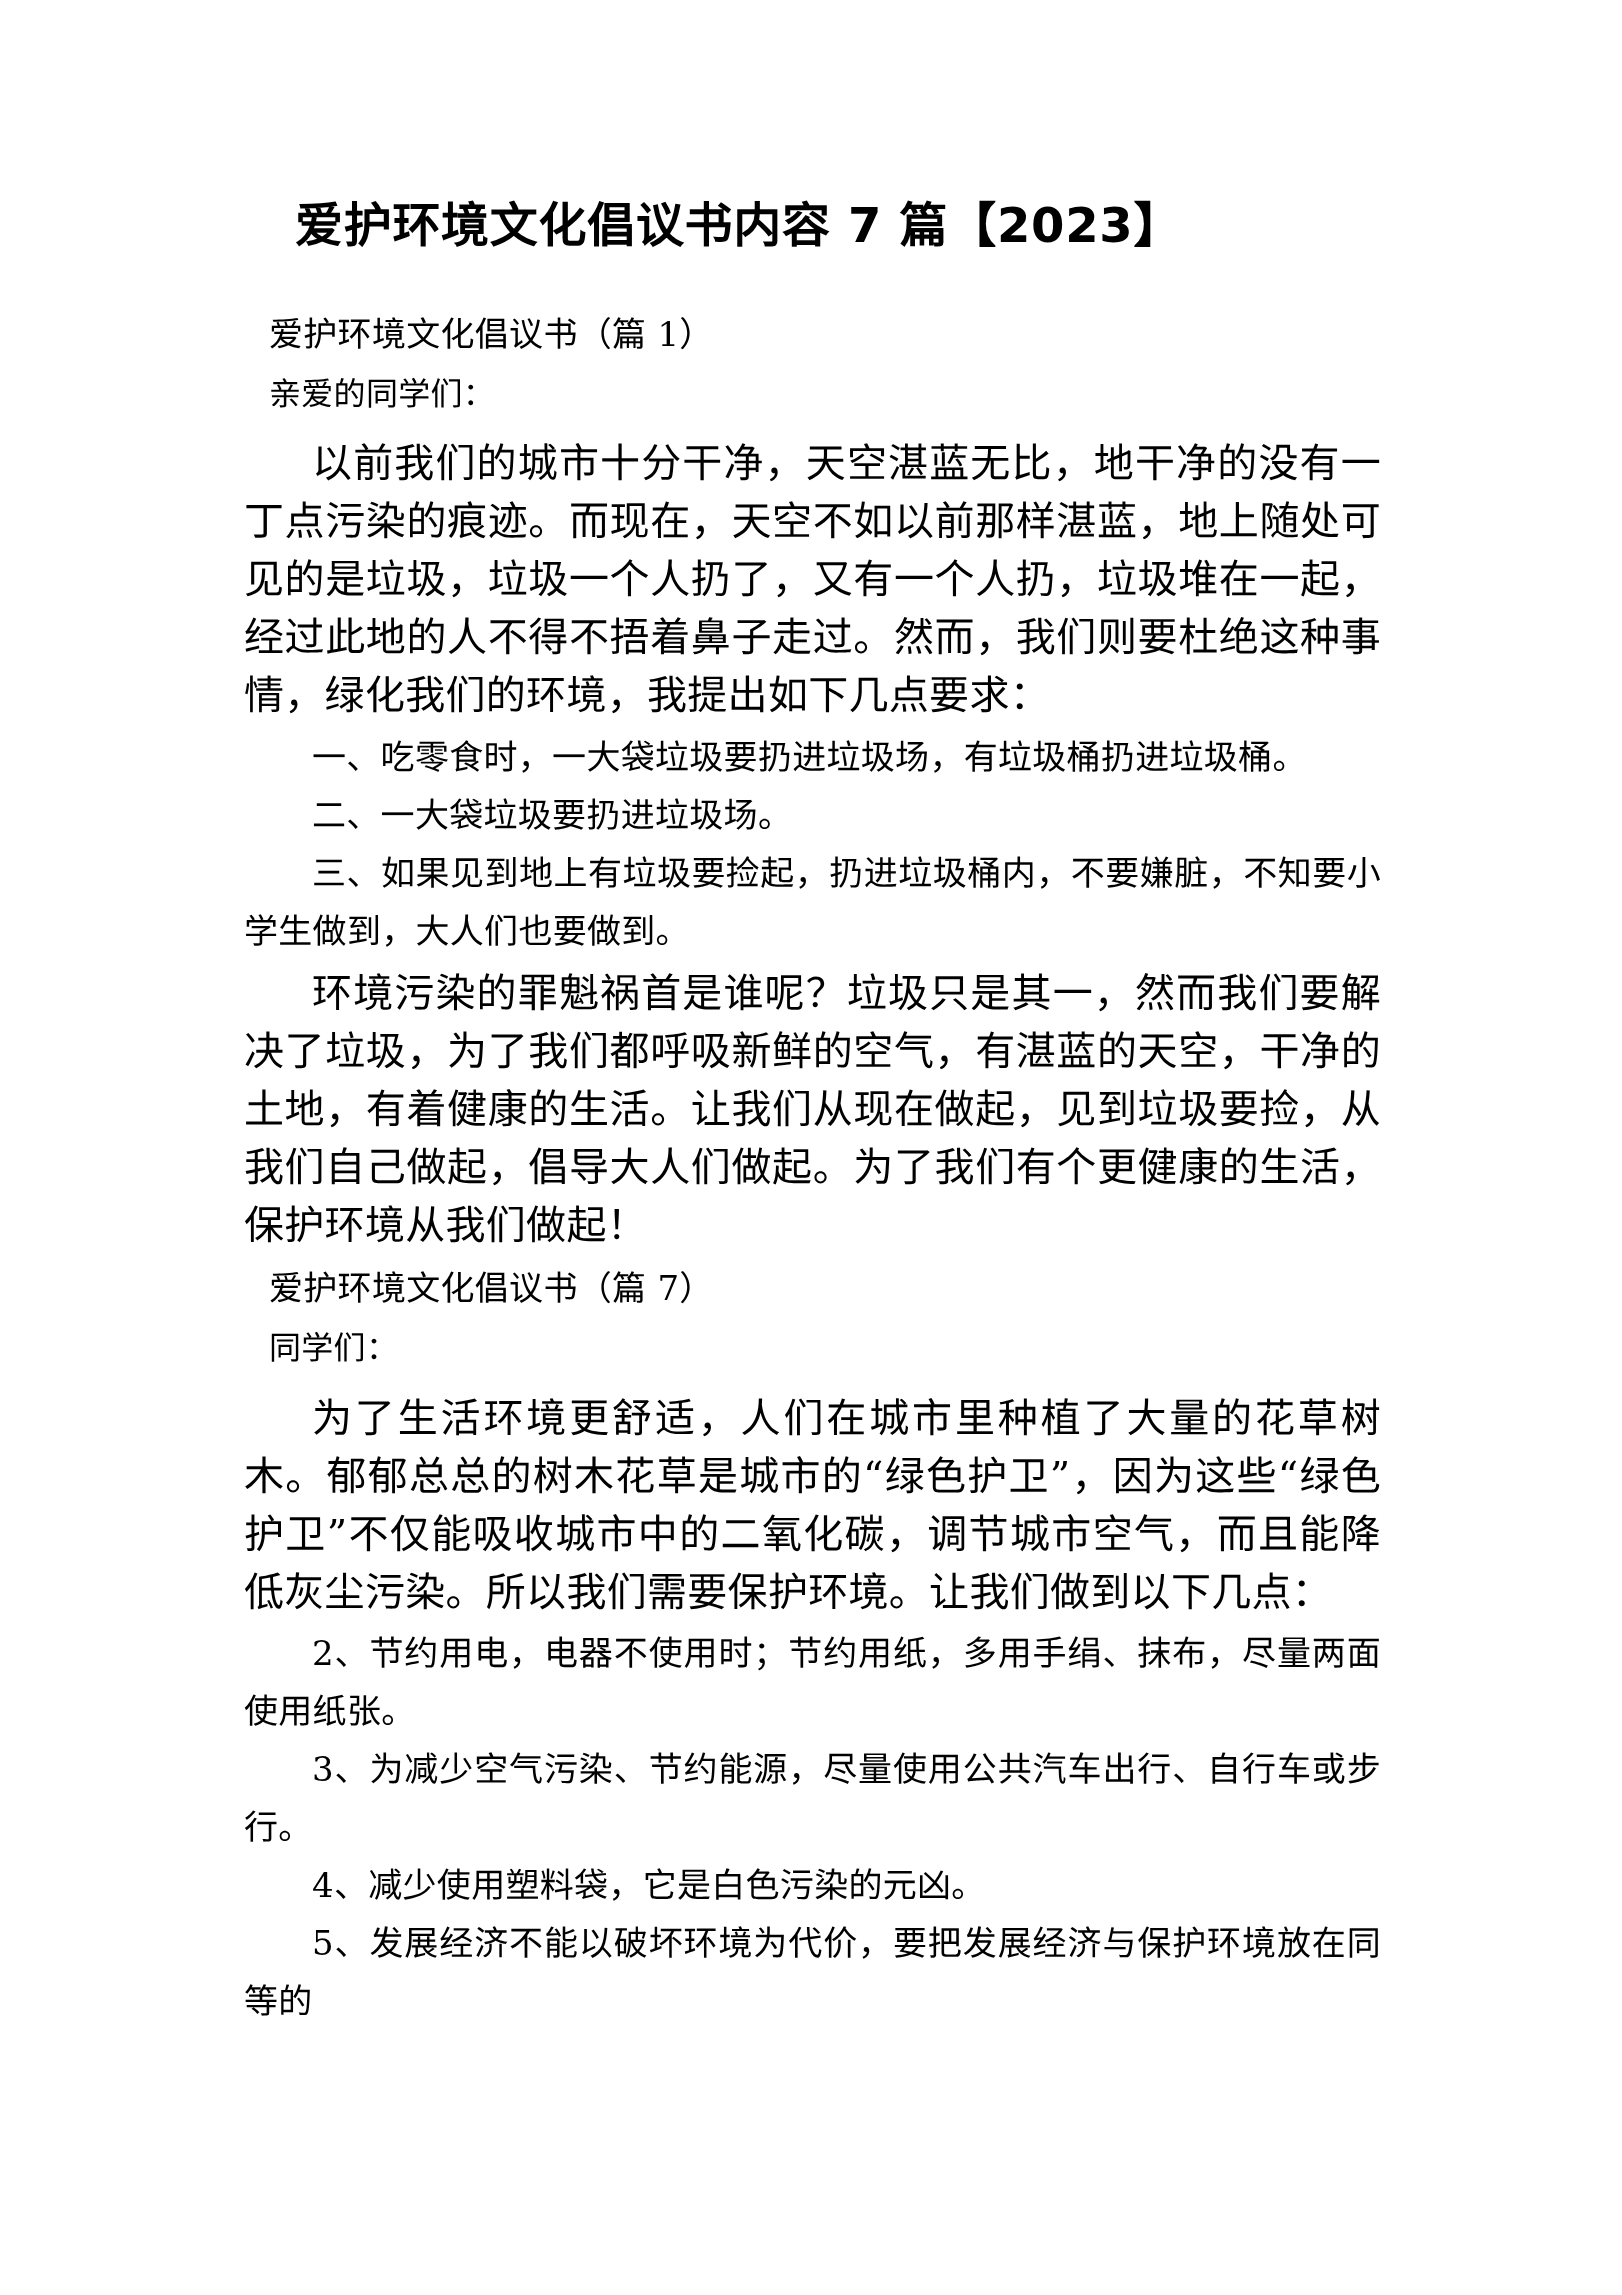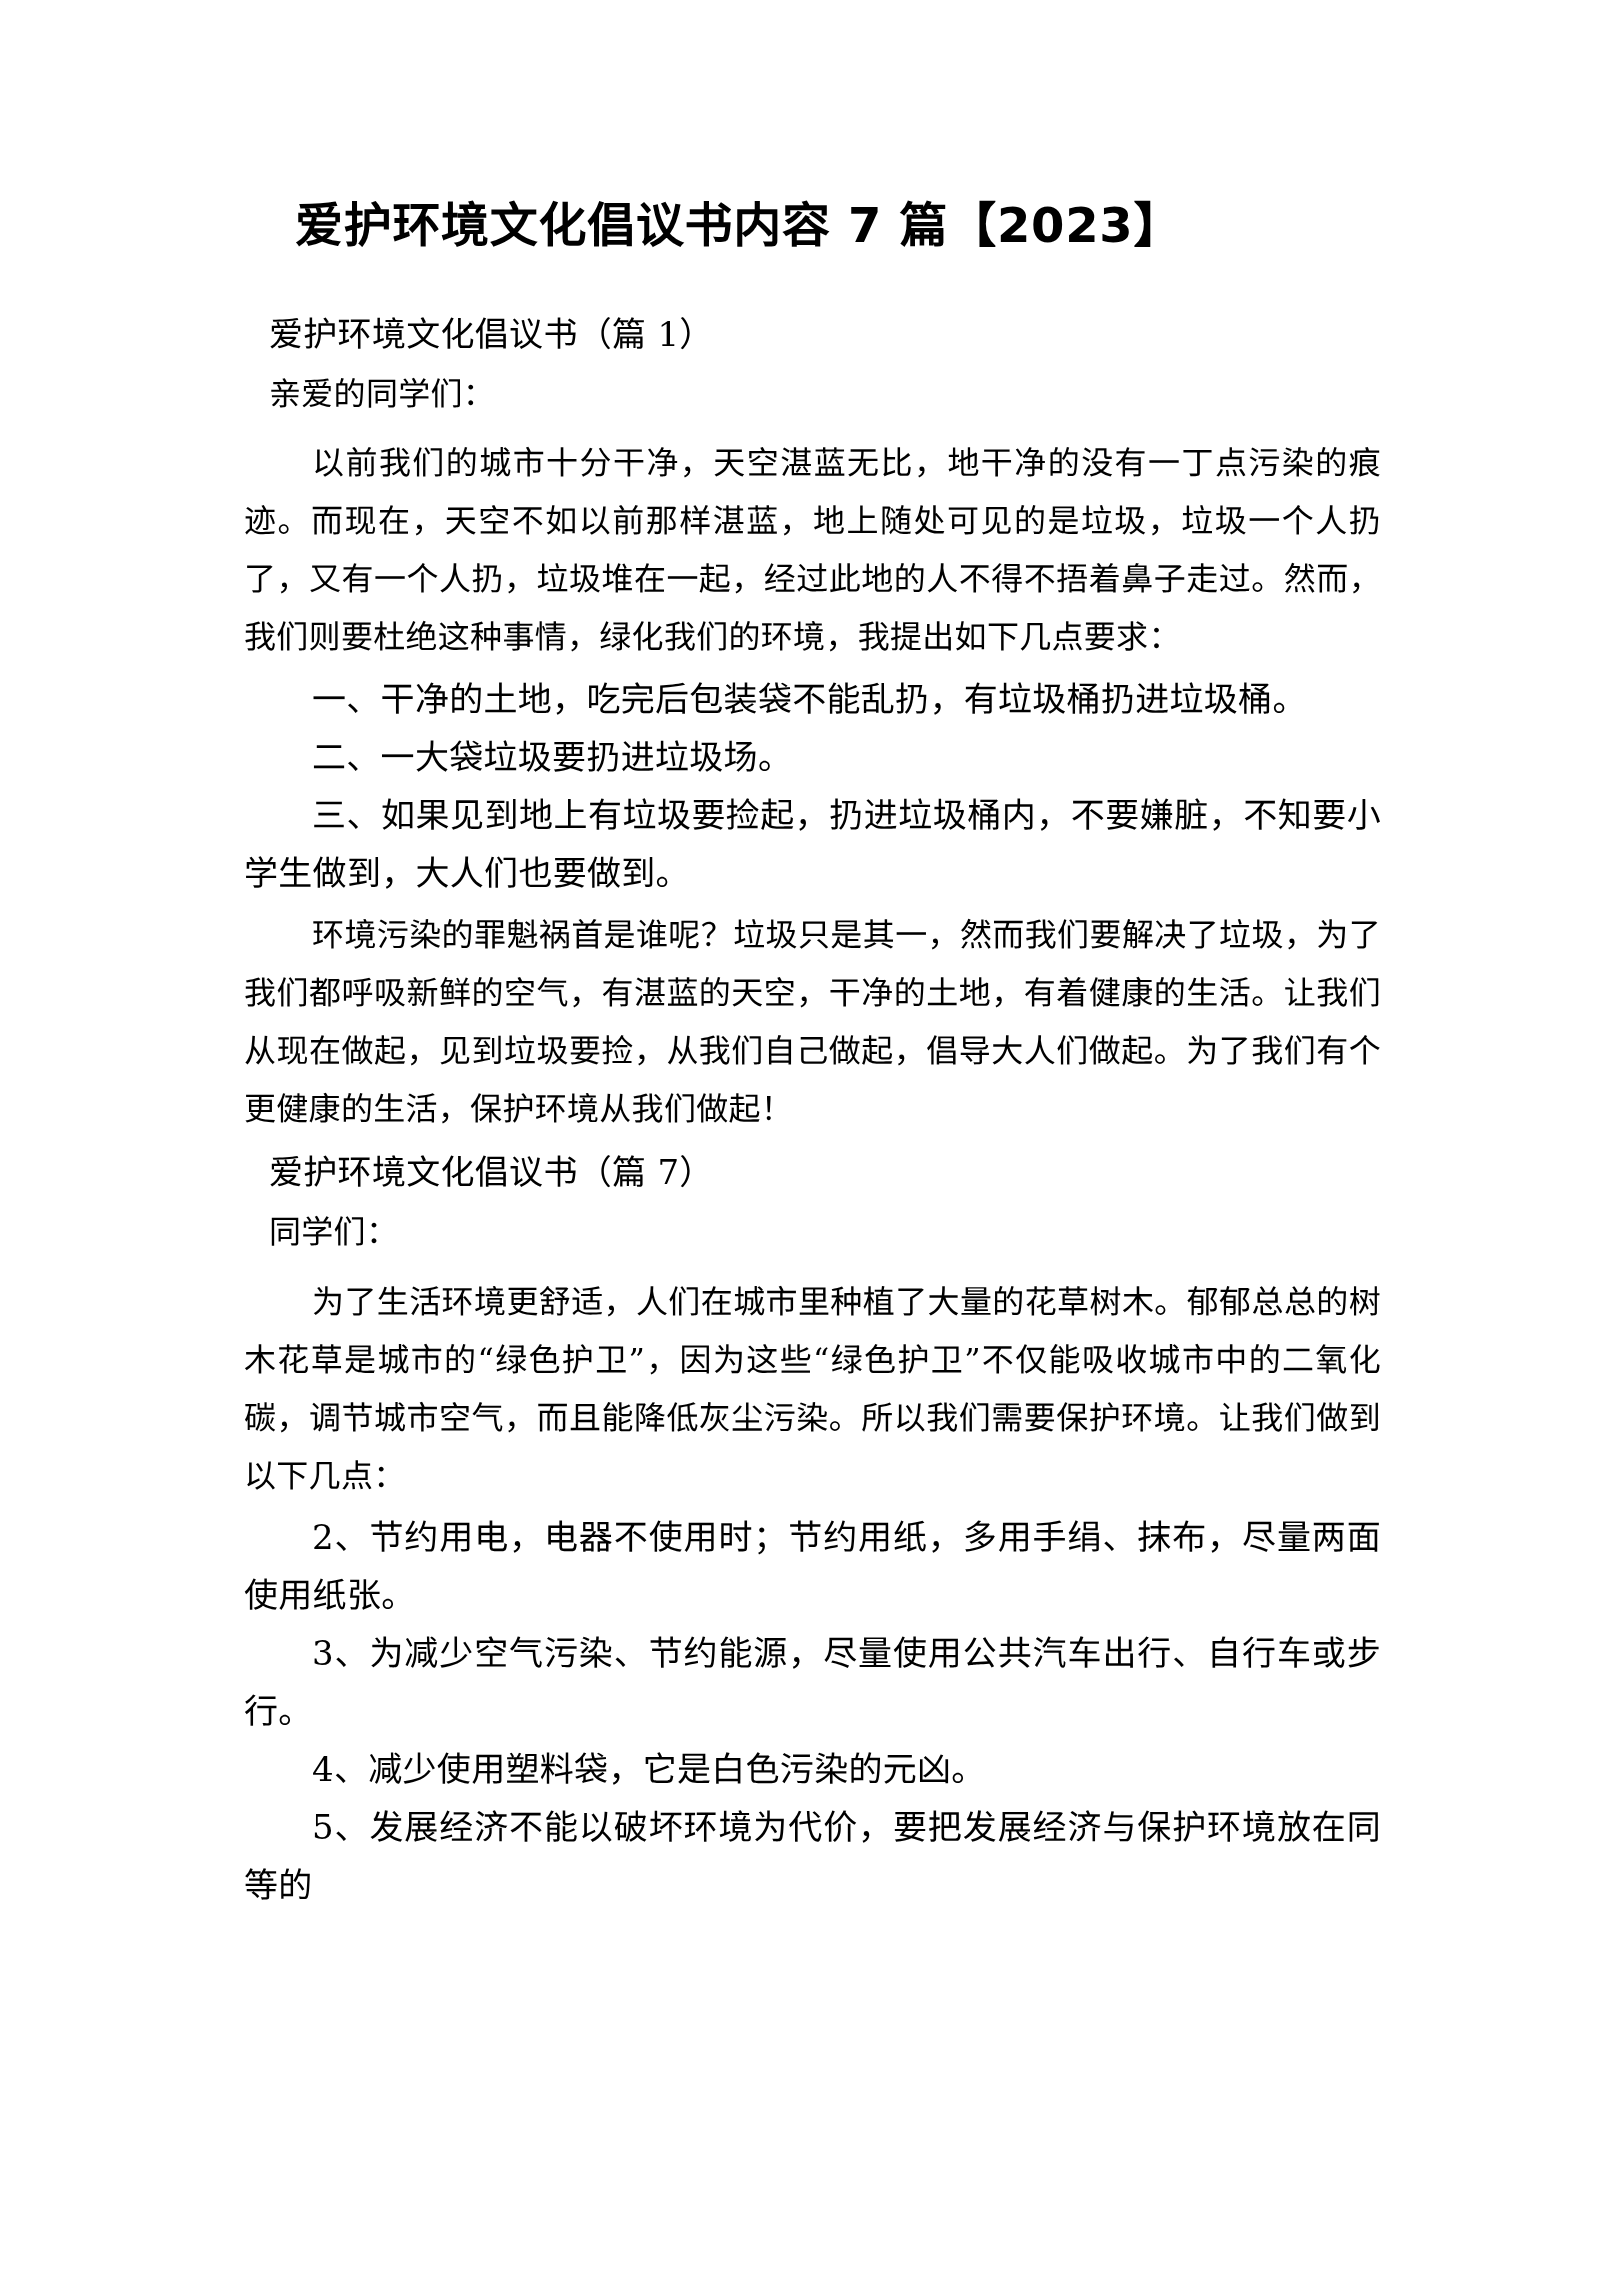--- a/index.html
+++ b/index.html
@@ -38,21 +38,21 @@
     margin: 0 0 22px 25px;
     letter-spacing: 0.3px;
   }
   .salutation {
     font-size: 32px;
     line-height: 1.15;
     margin: 0 0 22px 25px;
     letter-spacing: 0.3px;
   }
   .body-para {
-    font-size: 32px;
+    font-size: 40px;
     line-height: 58px;
     margin: 0 0 0 0;
     text-align: justify;
     text-justify: inter-character;
     text-indent: 68px;
     letter-spacing: 0.3px;
   }
   .list-item {
     font-size: 34px;
     line-height: 58px;
@@ -75,21 +75,21 @@
   <div>
 
     <div class="section-heading">爱护环境文化倡议书（篇 1）</div>
 
     <div class="salutation">亲爱的同学们：</div>
 
     <p class="body-para">以前我们的城市十分干净，天空湛蓝无比，地干净的没有一丁点污染的痕迹。而现在，天空不如以前那样湛蓝，地上随处可见的是垃圾，垃圾一个人扔了，又有一个人扔，垃圾堆在一起，经过此地的人不得不捂着鼻子走过。然而，我们则要杜绝这种事情，绿化我们的环境，我提出如下几点要求：</p>
 
     <div class="gap-sm"></div>
 
-    <p class="list-item">一、干净的土地，吃完后包装袋不能乱扔，有垃圾桶扔进垃圾桶。</p>
+    <p class="list-item">一、吃零食时，一大袋垃圾要扔进垃圾场，有垃圾桶扔进垃圾桶。</p>
 
     <p class="list-item">二、一大袋垃圾要扔进垃圾场。</p>
 
     <p class="list-item">三、如果见到地上有垃圾要捡起，扔进垃圾桶内，不要嫌脏，不知要小学生做到，大人们也要做到。</p>
 
     <div class="gap-sm"></div>
 
     <p class="body-para">环境污染的罪魁祸首是谁呢？垃圾只是其一，然而我们要解决了垃圾，为了我们都呼吸新鲜的空气，有湛蓝的天空，干净的土地，有着健康的生活。让我们从现在做起，见到垃圾要捡，从我们自己做起，倡导大人们做起。为了我们有个更健康的生活，保护环境从我们做起！</p>
 
   </div>

